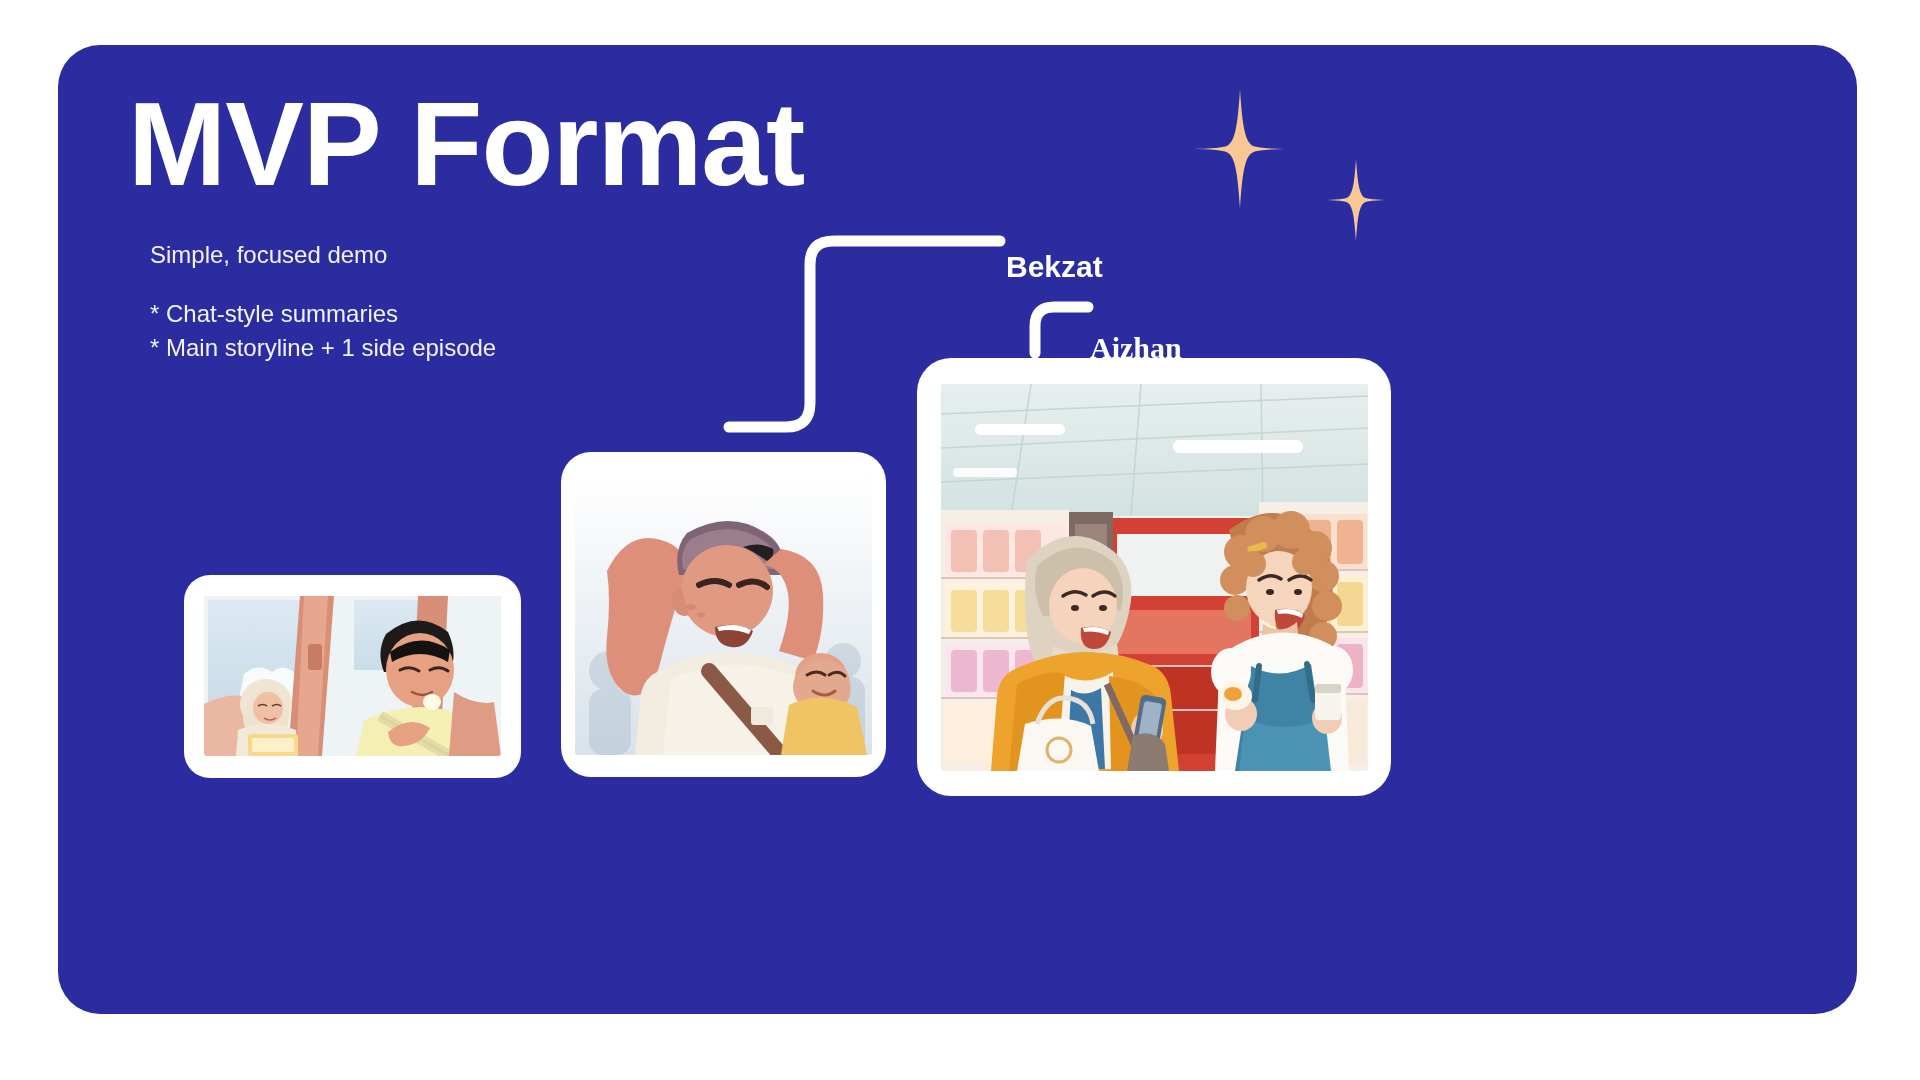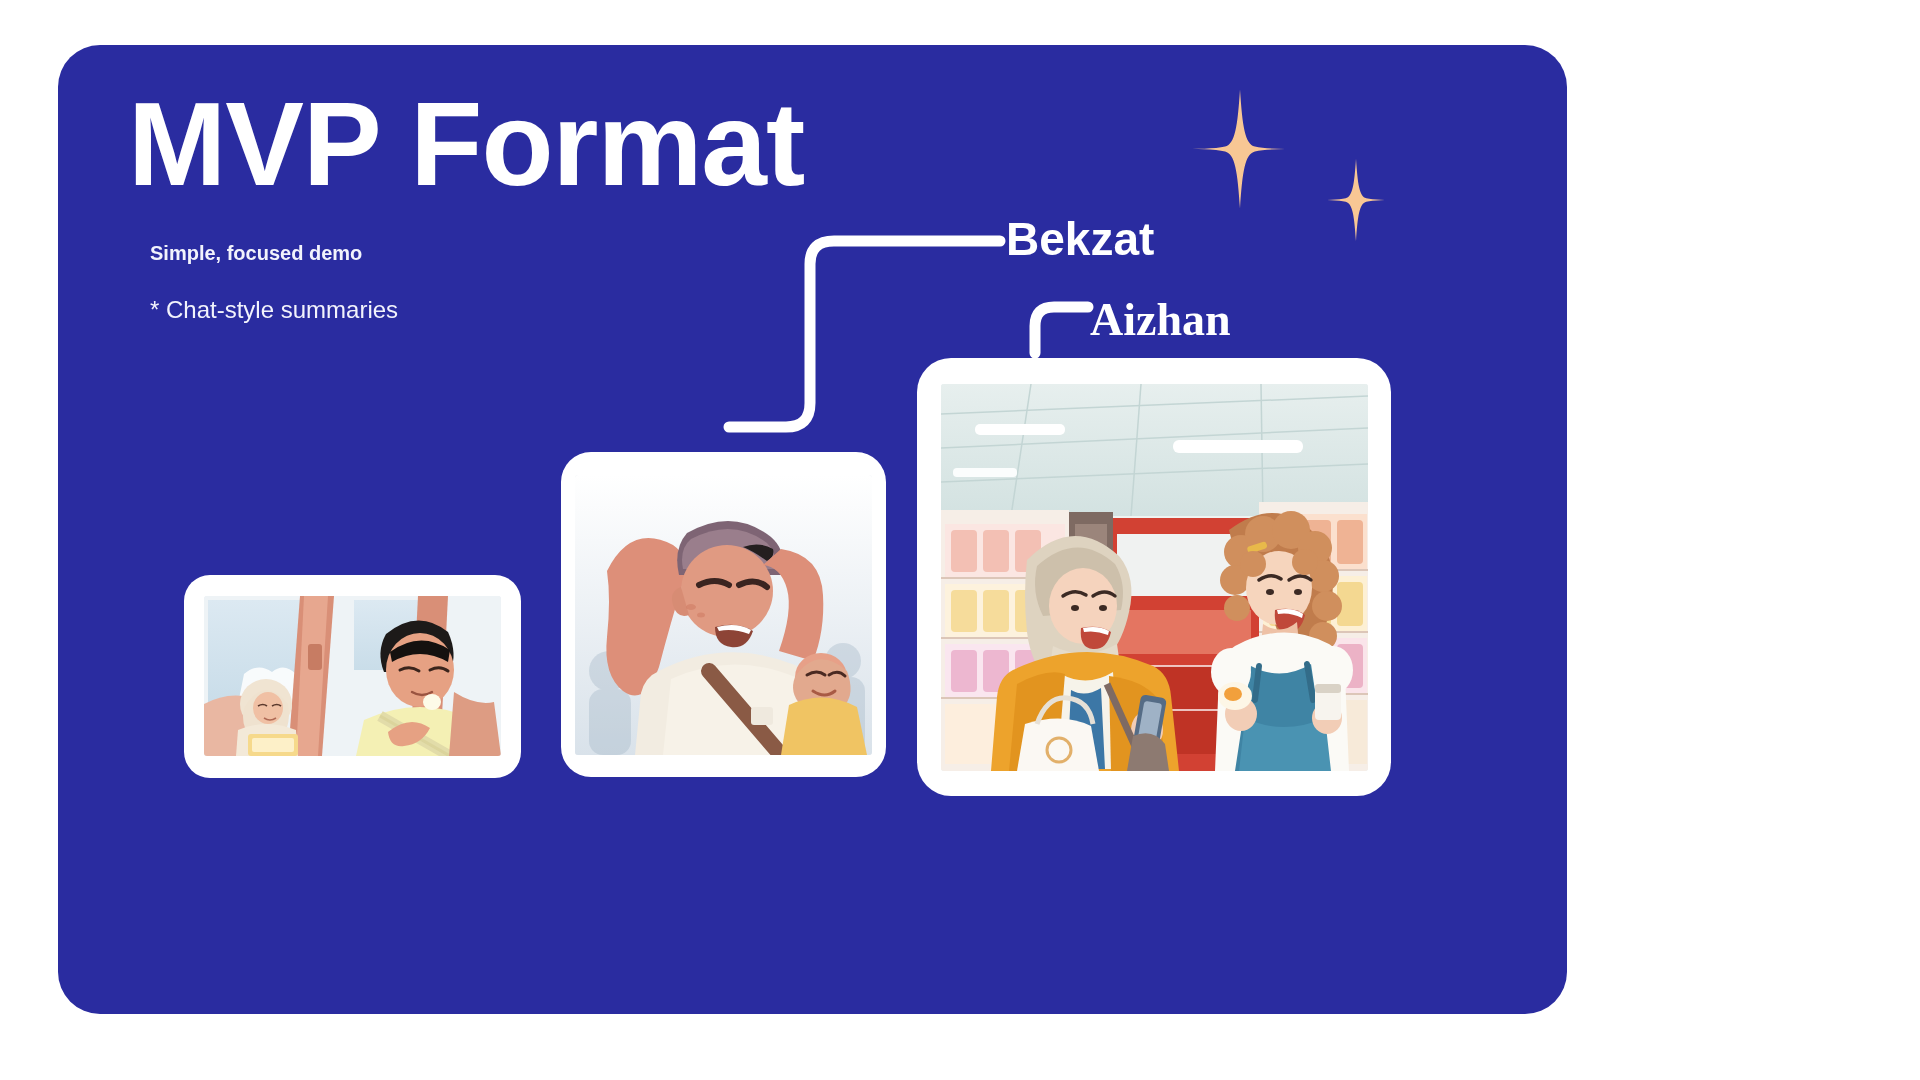--- a/index.html
+++ b/index.html
@@ -9,21 +9,21 @@
     font-family:"Liberation Sans","DejaVu Sans",sans-serif;
     overflow:hidden;
   }
   #slide{
     position:absolute;left:0;top:0;width:1920px;height:1080px;
     background:#ffffff;
   }
   .panel{
     position:absolute;
     left:58px;top:45px;
-    width:1509px;height:969px;
+    width:1799px;height:969px;
     background:#2A2CA0;
     border-radius:42px;
     overflow:hidden;
   }
 
   
   .title{
     position:absolute;
     left:70px;top:40px;
     font-size:118px;
@@ -36,25 +36,24 @@
 
   
   .body-block{
     position:absolute;
     left:92px;top:198px;
     color:#eef0fb;
     font-size:24px;
     line-height:1.0;
   }
   .lead{
-    font-size:20px;
+    font-size:24px;
     color:#f2f3fc;
     margin:0 0 30px 0;
     white-space:nowrap;
-    font-weight:bold;
   }
   .bullets{margin:0;padding:0;list-style:none;}
   .bullets li{
     font-size:24px;
     color:#f2f3fc;
     line-height:34px;
     white-space:nowrap;
   }
 
   
@@ -65,23 +64,24 @@
   .connectors{
     position:absolute;left:0;top:0;width:1799px;height:969px;
     pointer-events:none;
   }
 
   
   .name-label{
     position:absolute;
     color:#ffffff;
     font-weight:bold;
-    font-size:46px;
+    font-size:30px;
     line-height:1;
     white-space:nowrap;
+    margin-top:36px;
   }
   #label-bekzat{left:948px;top:171px;}
   #label-aizhan{left:1032px;top:252px;font-family:Liberation Serif, serif;}
 
   
   .card{
     position:absolute;
     background:#ffffff;
     box-sizing:border-box;
     overflow:hidden;
@@ -107,20 +107,21 @@
 
 <div id="slide">
   <div class="panel">
 
     <div class="title">MVP Format</div>
 
     <div class="body-block">
       <p class="lead">Simple, focused demo</p>
       <ul class="bullets">
         <li>* Chat-style summaries</li>
+        <li>* Main storyline + 1 side episode</li>
       </ul>
     </div>
 
     <div class="sparkle" style="left:1120px;top:42px;">
       <svg width="124" height="124" viewBox="0 0 100 100" aria-hidden="true">
         <path d="M50 2 C52 32 54 46 62 48 C70 50 86 50 98 50 C86 50 70 50 62 52 C54 54 52 68 50 98 C48 68 46 54 38 52 C30 50 14 50 2 50 C14 50 30 50 38 48 C46 46 48 32 50 2 Z" fill="#F8C794"></path>
       </svg>
     </div>
     <div class="sparkle" style="left:1255px;top:112px;">
       <svg width="86" height="86" viewBox="0 0 100 100" aria-hidden="true">

